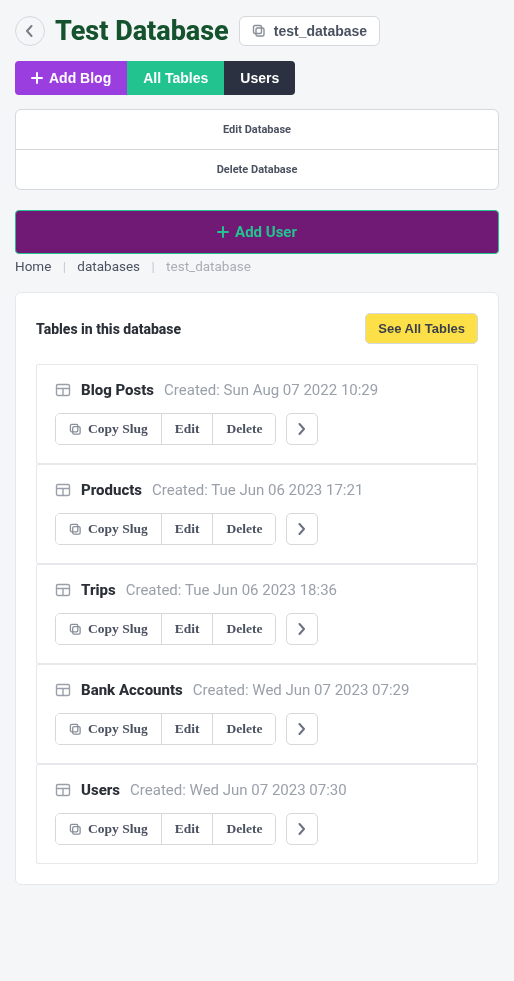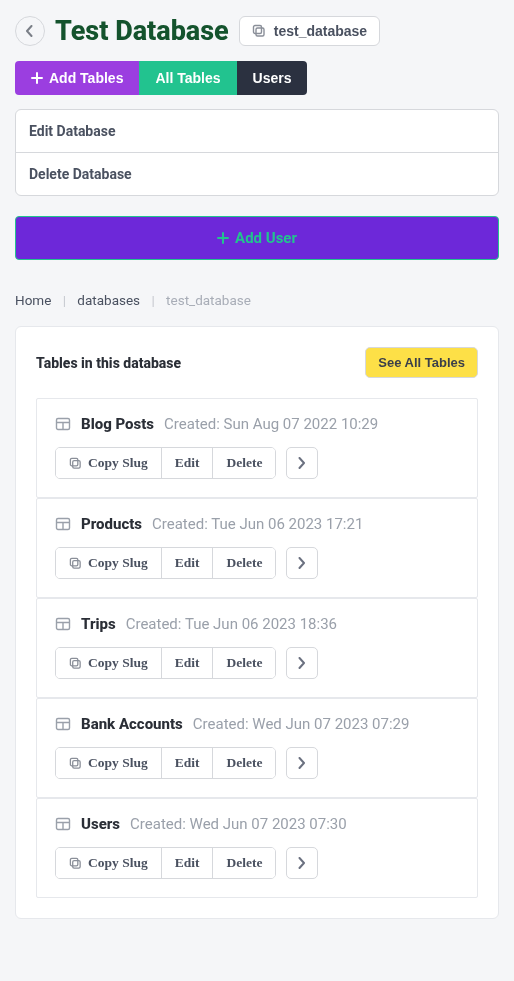--- a/index.html
+++ b/index.html
@@ -62,42 +62,43 @@
   .tab.green  { background: #22c38f; }
   .tab.dark   { background: #2b3140; border-radius: 0 4px 4px 0; }
   .stack-buttons {
     border: 1px solid #d6d8dc;
     border-radius: 6px;
     overflow: hidden;
     margin-bottom: 20px;
     background: #fff;
   }
   .stack-buttons .row {
+    text-align: center;
     padding: 13px;
     font-weight: 700;
-    font-size: 14px;
+    font-size: 11px;
     color: #4a5160;
     border-bottom: 1px solid #d6d8dc;
     cursor: pointer;
   }
   .add-user-row {
     border: 1px solid #22c38f;
     border-radius: 4px;
     text-align: center;
     padding: 12px;
     font-weight: 700;
     font-size: 15px;
     color: #22c38f;
     cursor: pointer;
-    background: #6d28d9;
+    background: #701a75;
     display: flex;
     align-items: center;
     justify-content: center;
     gap: 6px;
-    margin-bottom: 32px;
+    margin-bottom: 4px;
   }
   .breadcrumbs {
     font-size: 13.5px;
     color: #4a5160;
     margin-bottom: 18px;
   }
   .breadcrumbs .sep { color: #c6c9cf; margin: 0 8px; }
   .breadcrumbs .current { color: #a8adb7; }
   .card {
     background: #fff;
@@ -204,21 +205,21 @@
         </svg>
       <span>test_database</span>
     </button>
   </div>
 
   <div class="tabs">
     <button class="tab purple">
       <svg width="12" height="12" viewBox="0 0 12 12">
           <path d="M6 1v10M1 6h10" stroke="#fff" stroke-width="2" stroke-linecap="round"></path>
         </svg>
-      <span>Add Tables</span>
+      <span>Add Blog</span>
     </button>
     <button class="tab green">
       <span>All Tables</span>
     </button>
     <button class="tab dark">
       <span>Users</span>
     </button>
   </div>
 
   <div class="stack-buttons">

